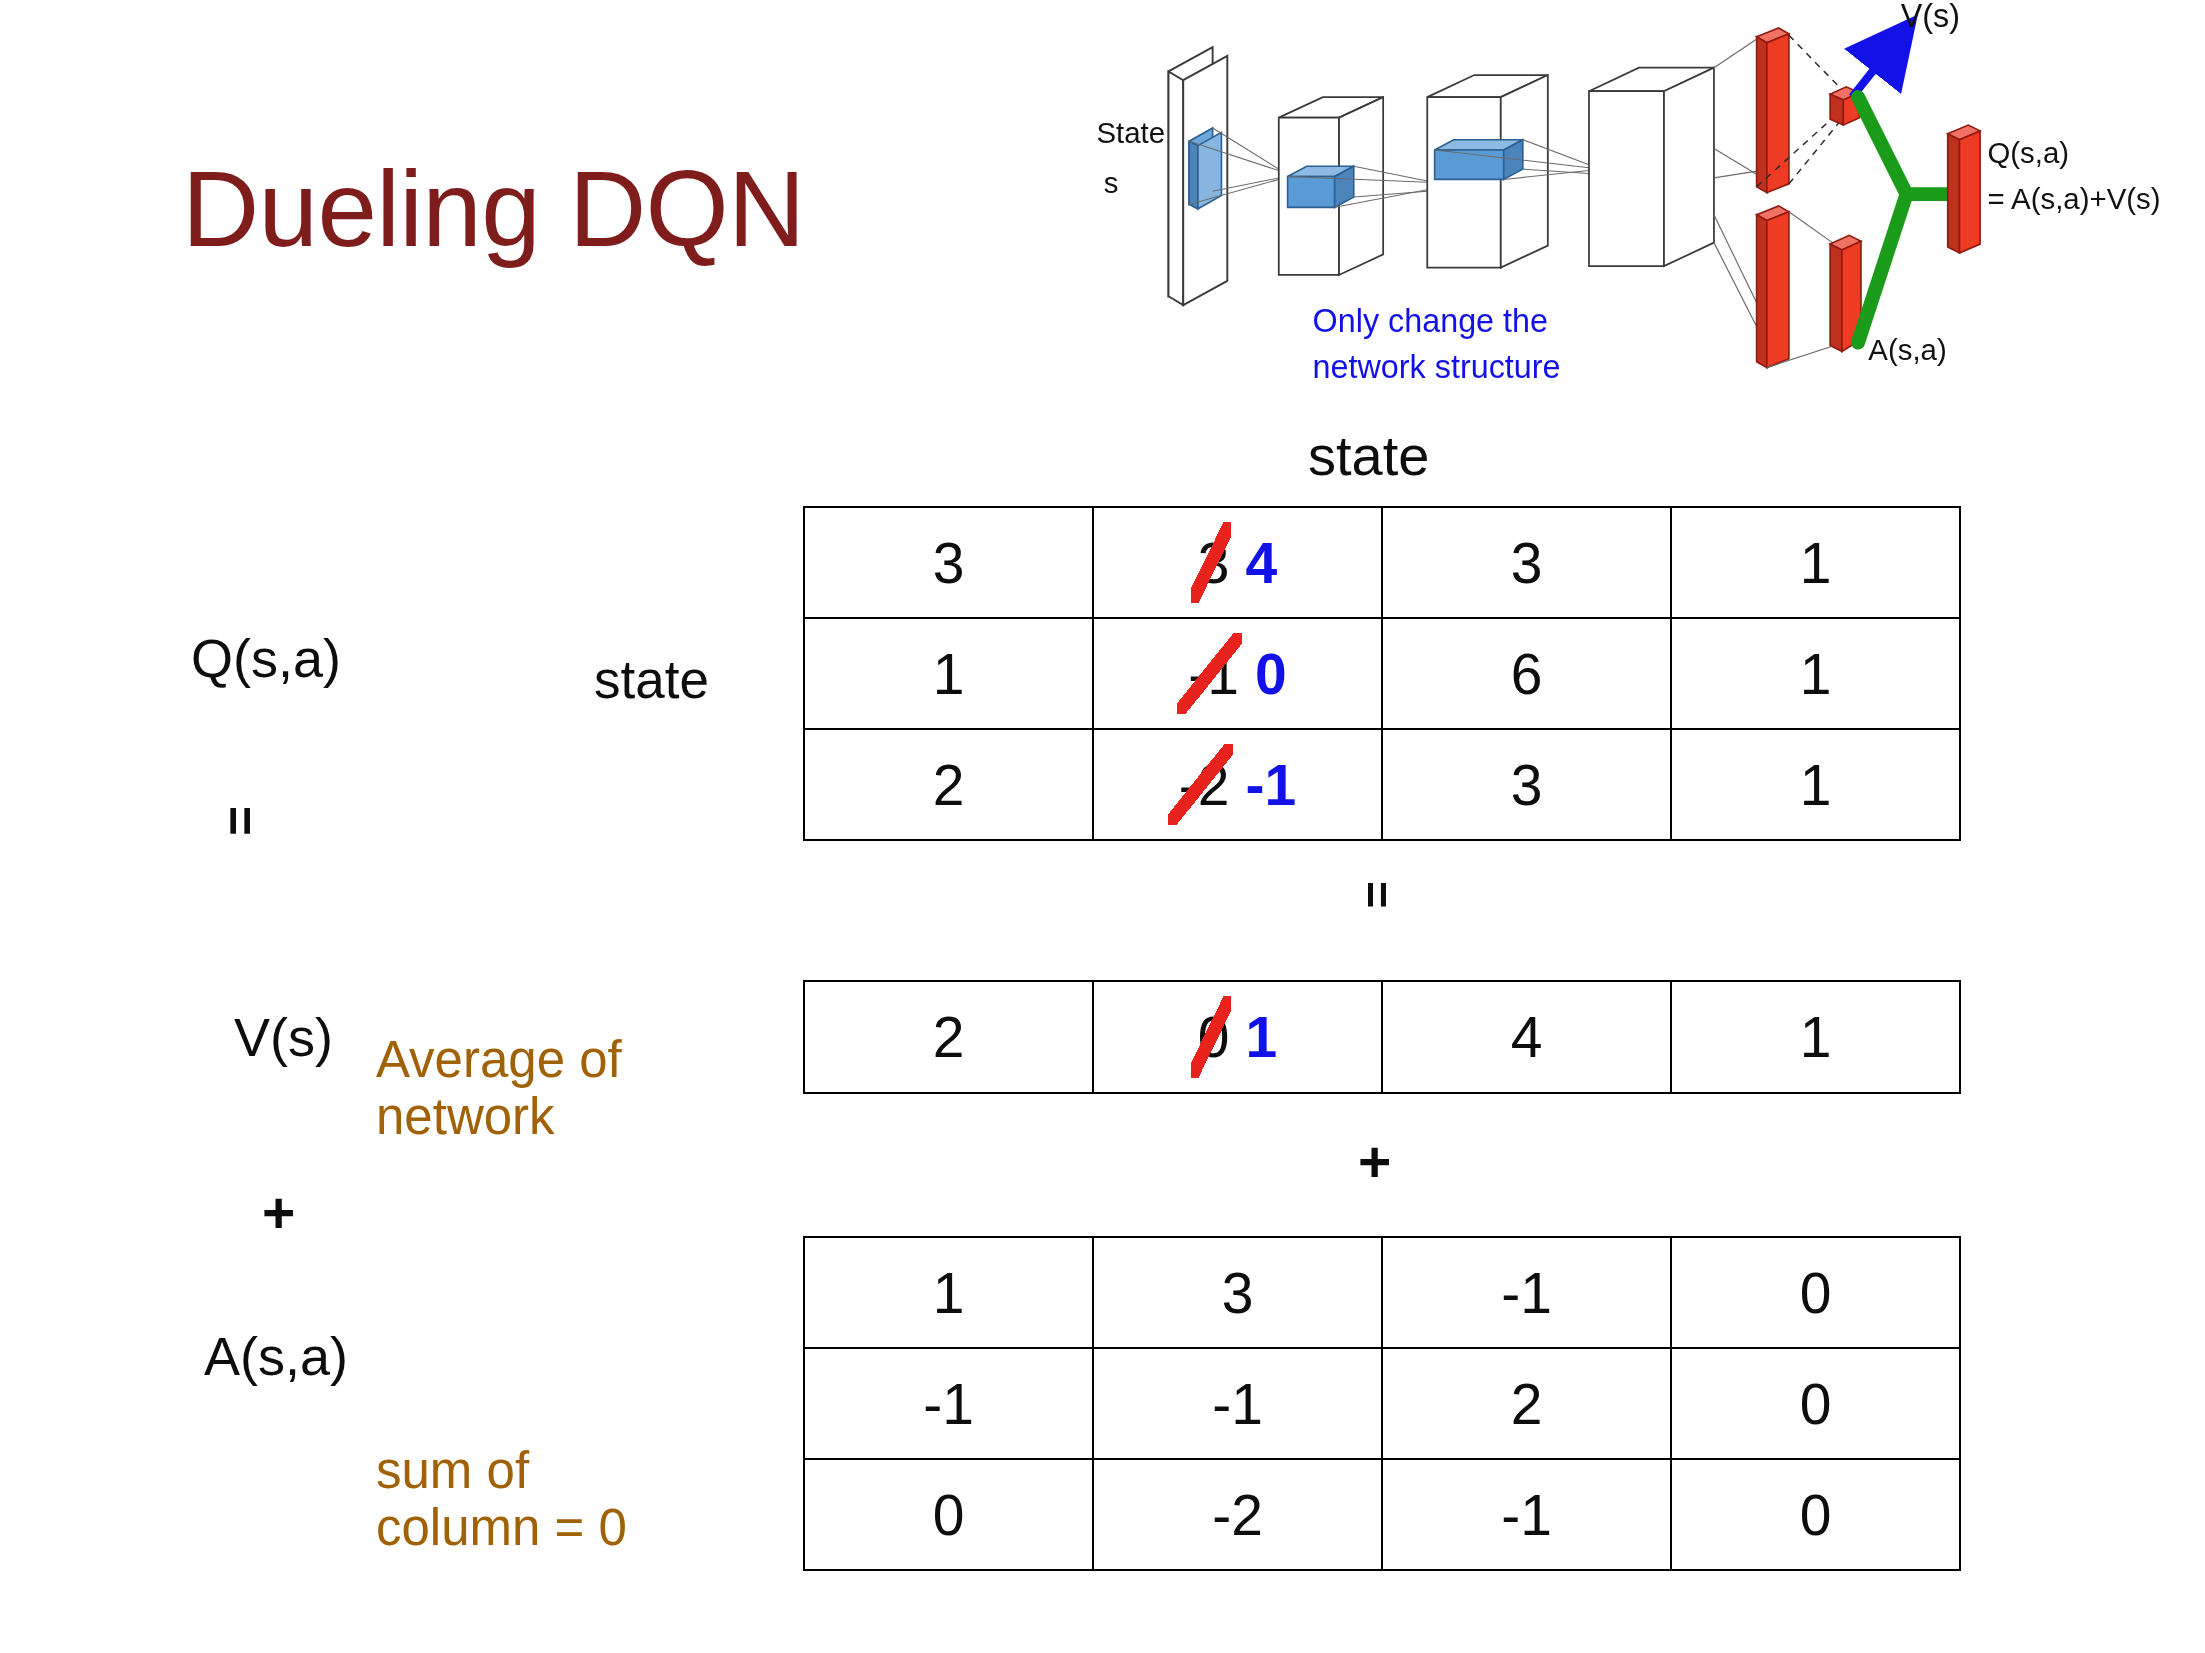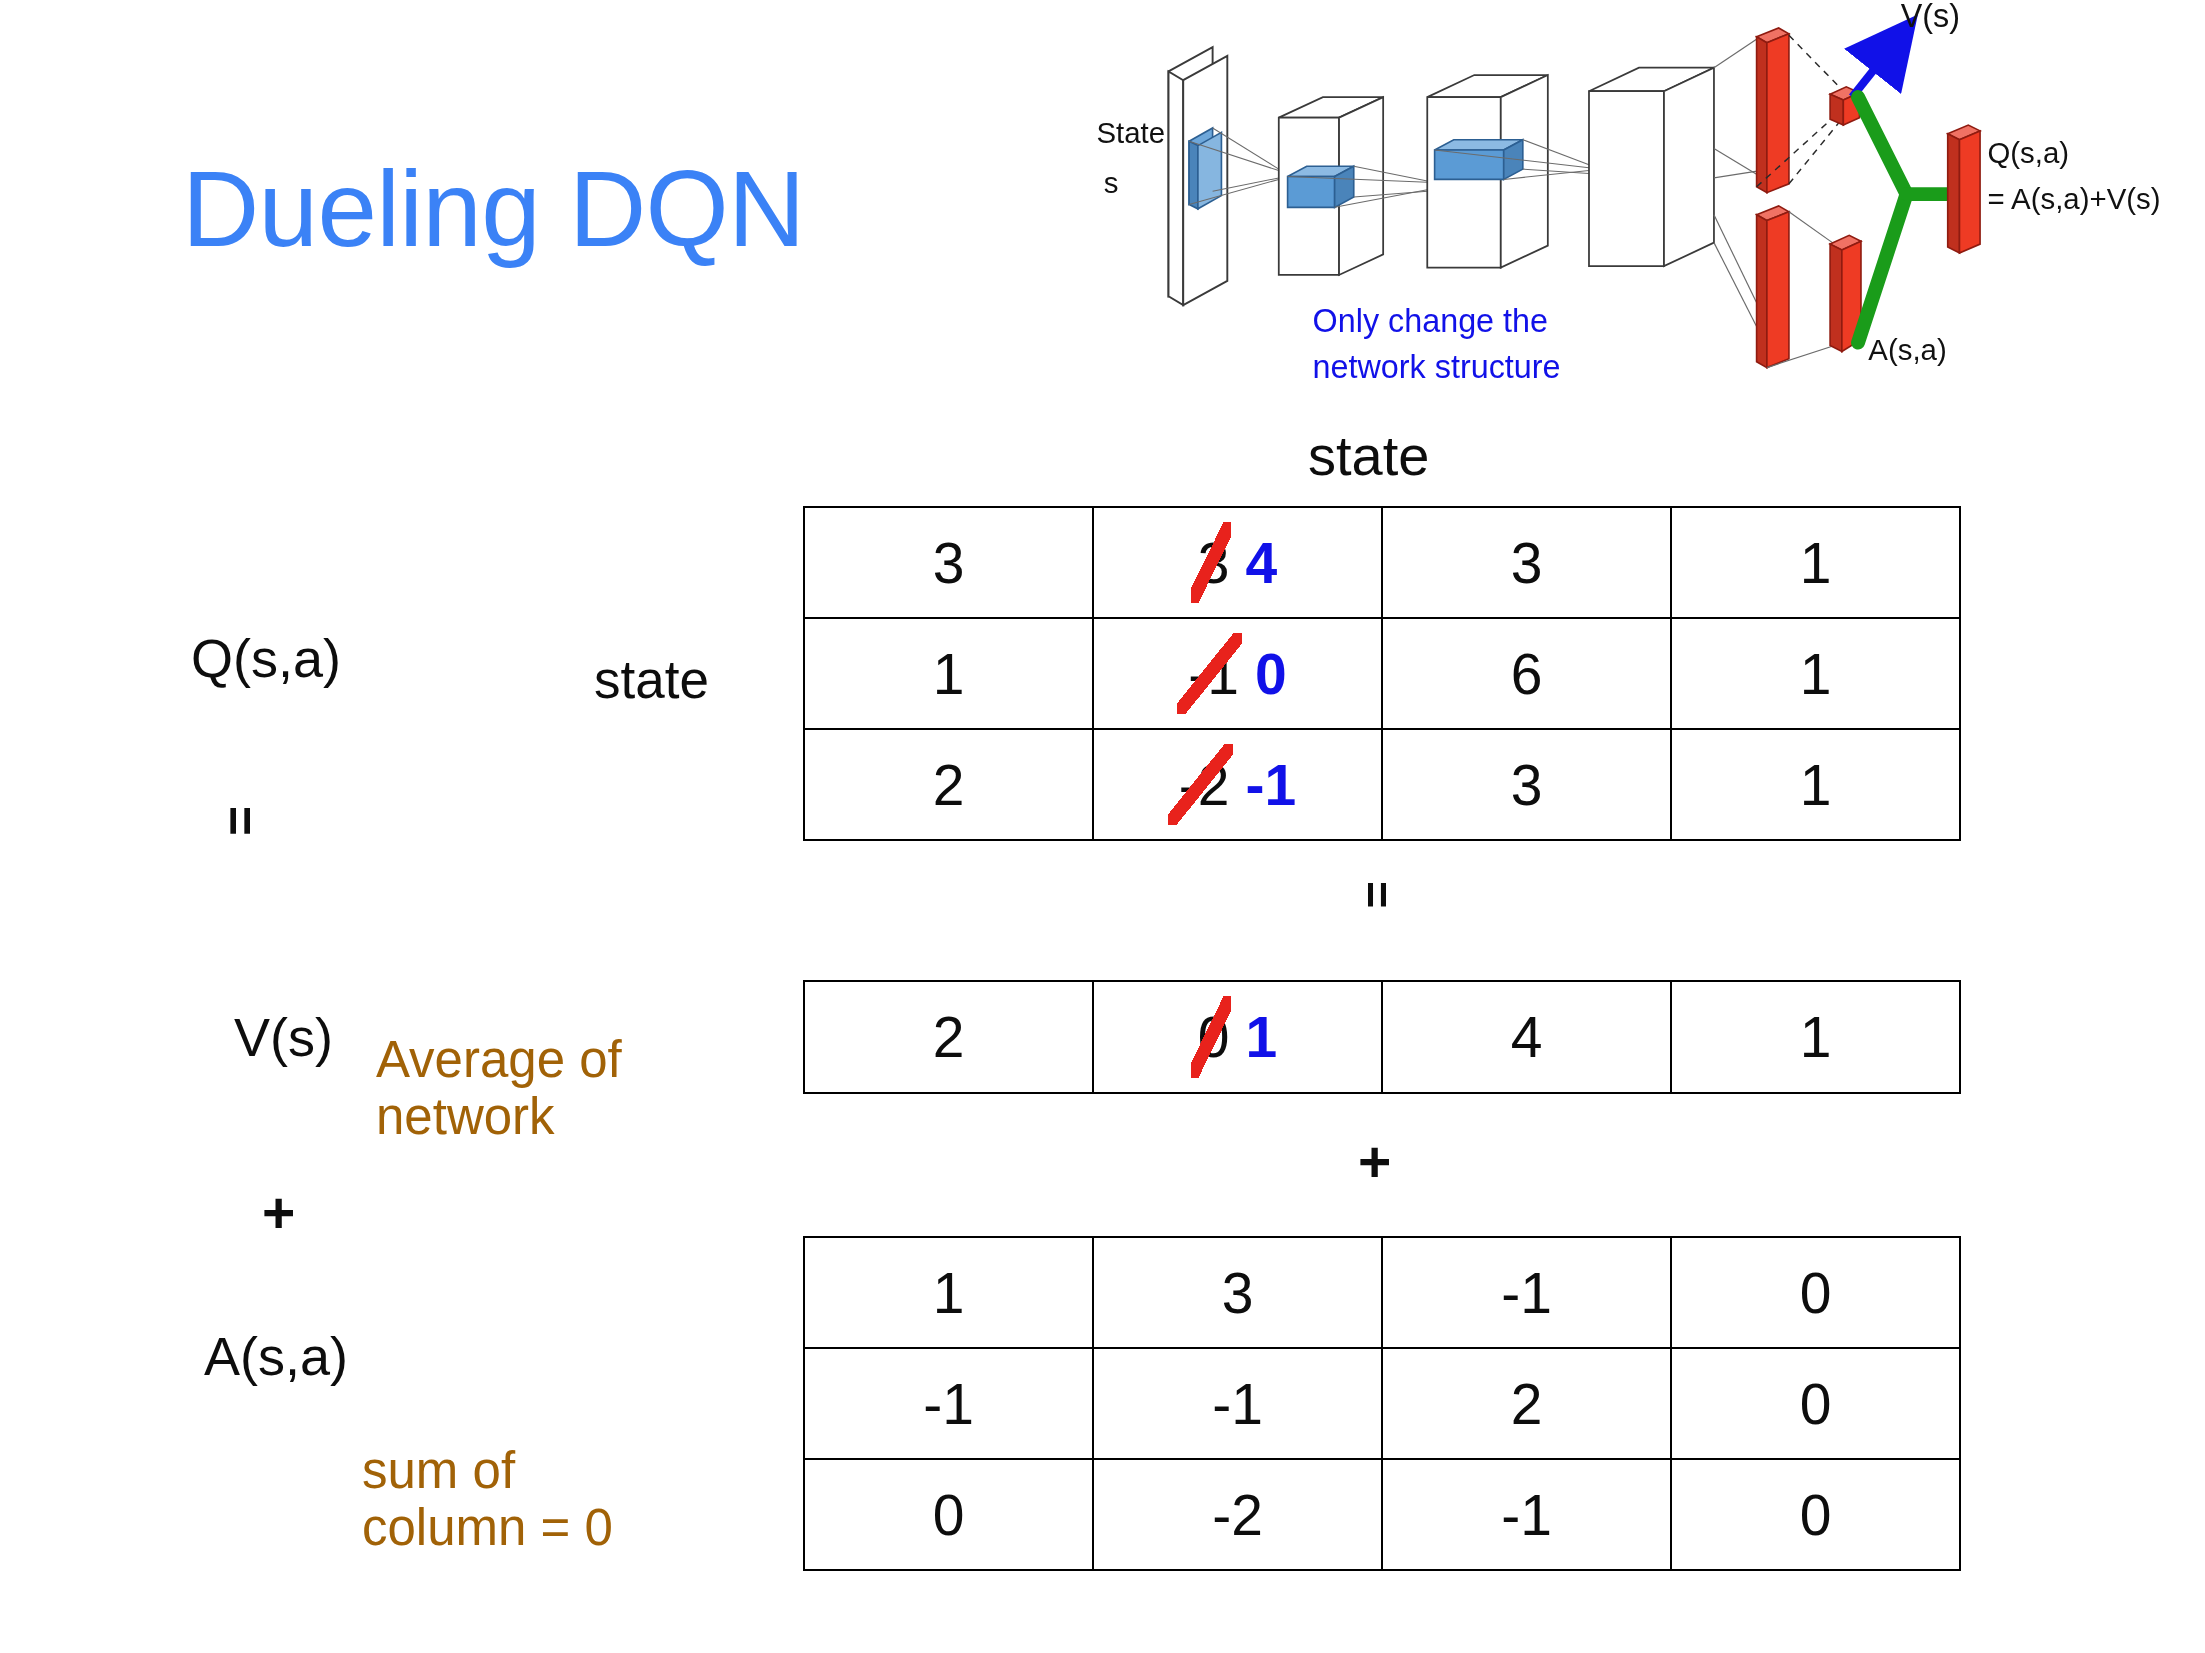--- a/index.html
+++ b/index.html
@@ -21,42 +21,42 @@
   .abs { position: absolute; }
 
   
   #title {
     left: 182px;
     top: 156px;
     font-size: 107px;
     line-height: 1;
     font-weight: 400;
     letter-spacing: -0.7px;
-    color: #3b82f6;
+    color: #7f1d1d;
     white-space: nowrap;
   }
 
   
   .label-black {
     color: #0d0d0d;
     white-space: nowrap;
     line-height: 1;
   }
   .label-blue {
     color: #a16207;
     white-space: nowrap;
     line-height: 1.12;
   }
   #lbl-qsa   { left: 191px;  top: 631px;  font-size: 54px; }
   #lbl-eq1   { left: 265px;  top: 806px; font-size: 51px; font-weight: 700; transform: rotate(90deg); transform-origin: left top; }
   #lbl-vs    { left: 234px;  top: 1010px; font-size: 54px; }
   #lbl-avg   { left: 376px;  top: 1031px; font-size: 51px; }
   #lbl-plus  { left: 262px;  top: 1185px; font-size: 57px; font-weight: 700; }
   #lbl-asa   { left: 204px;  top: 1329px; font-size: 54px; }
-  #lbl-sum   { left: 362px;  top: 1442px; font-size: 51px; }
+  #lbl-sum   { left: 376px;  top: 1442px; font-size: 51px; }
   #lbl-action{ left: 594px;  top: 653px;  font-size: 53px; }
 
   
   #op-state { left: 1308px; top: 428px;  font-size: 56px; }
   #op-eq2   { left: 1401px; top: 881px; font-size: 47px; font-weight: 700; transform: rotate(90deg); transform-origin: left top; }
   #op-plus  { left: 1358px; top: 1134px; font-size: 57px; font-weight: 700; }
 
   
   .vtable {
     position: absolute;

